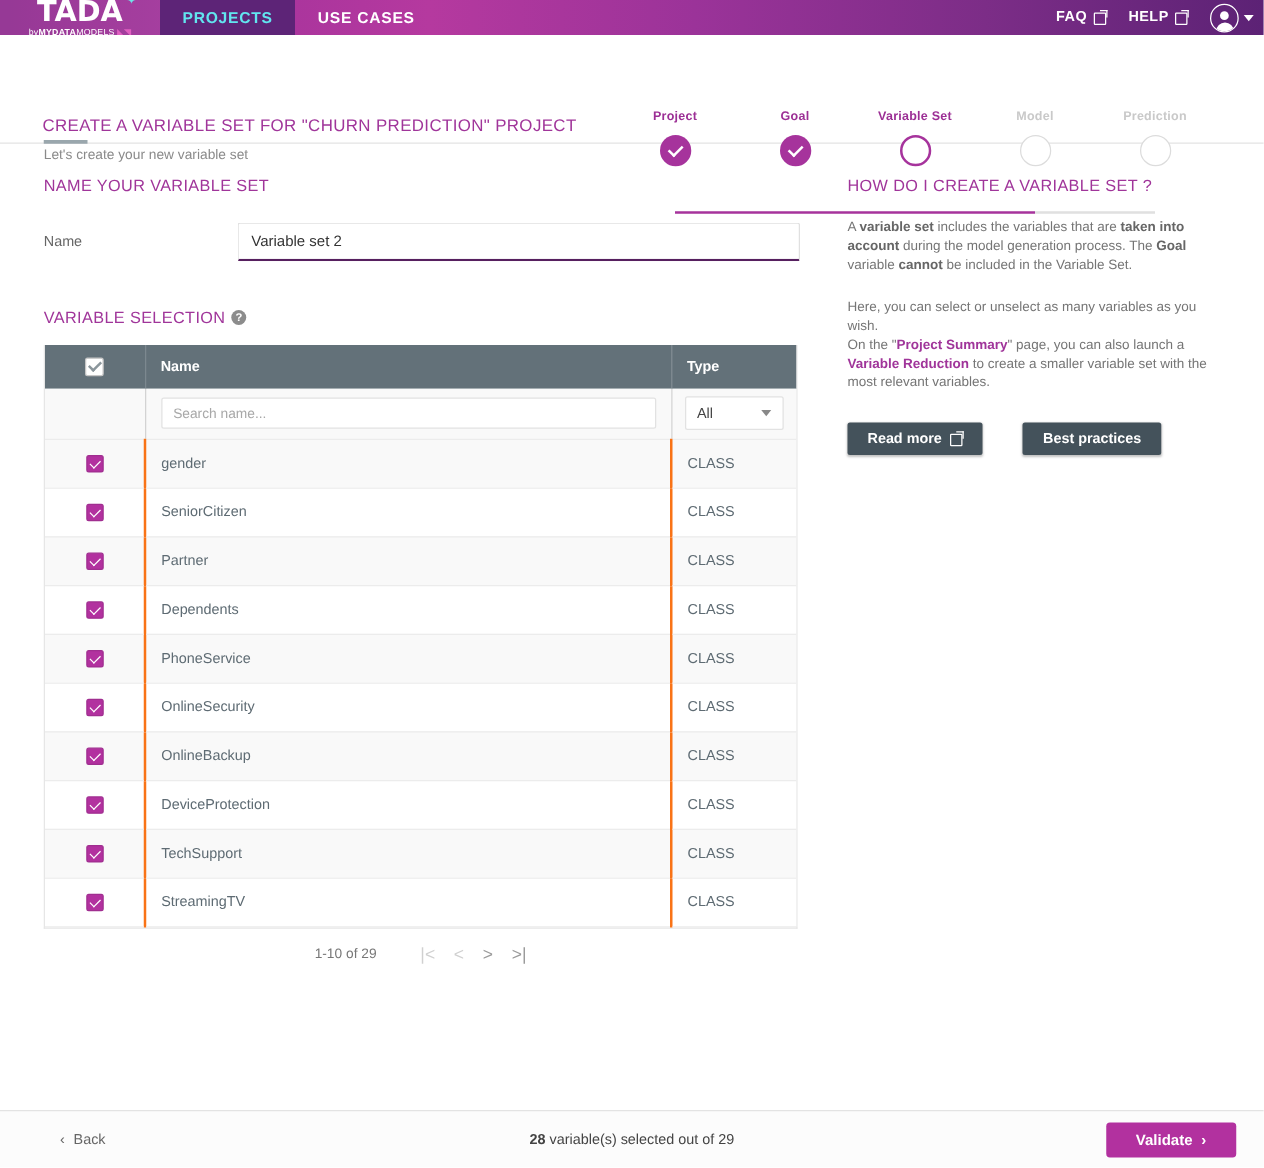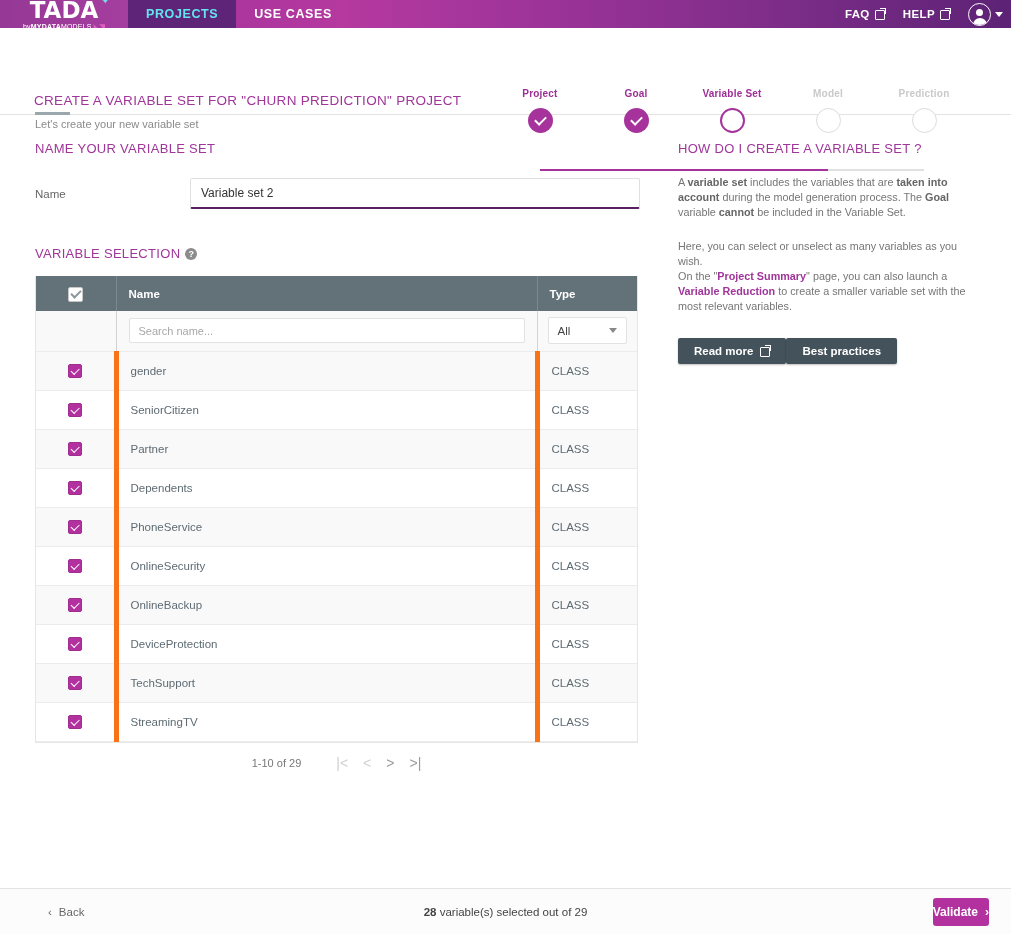--- a/index.html
+++ b/index.html
@@ -165,21 +165,21 @@
     width: 100%; height: 27px; background: #fff; border: 1px solid #e2e2e2; border-radius: 2px;
     display: flex; align-items: center; justify-content: space-between; padding: 0 9px;
     font-size: 11.5px; color: #444; cursor: pointer;
   }
   .sel-caret {
     width: 0; height: 0; border-left: 4.5px solid transparent; border-right: 4.5px solid transparent;
     border-top: 5px solid #888;
   }
   tbody td {
     height: 39px; font-size: 11.5px; color: #5e6b73; padding: 0 12px;
-    border-bottom: 1px solid #ececec; border-right: 5px solid #f97316;
+    border-bottom: 1px solid #ececec; border-right: 2px solid #f97316;
   }
   tbody td.col-type { border-right: none; color: #5e6b73; }
   tbody tr:nth-child(odd) td { background: #f9f9f9; }
   tbody tr:nth-child(even) td { background: #ffffff; }
   tbody td.col-check { text-align: center; padding: 0; }
   .row-check {
     width: 14px; height: 14px; background: #b2319f; border: 1px solid #a02e90; border-radius: 2px;
     display: inline-flex; align-items: center; justify-content: center; cursor: pointer;
   }
   .row-check::after {
@@ -195,21 +195,21 @@
   .pg-count { margin-right: 20px; }
   .pg-btn { font-size: 14px; color: #9a9a9a; cursor: pointer; user-select: none; }
   .pg-btn.disabled { color: #d0d0d0; cursor: default; }
 
   
   .right-col { position: absolute; left: 678px; top: 0; width: 300px; padding-top: 13px; }
   .rp-title { font-size: 13px; color: #a0359a; letter-spacing: 0.3px; }
   .rp-para { font-size: 10.8px; color: #757575; line-height: 15px; margin-top: 19px; }
   .rp-para b { color: #666; }
   .rp-para .lnk { color: #a0359a; font-weight: bold; }
-  .rp-buttons { display: flex; margin-top: 24px; }
+  .rp-buttons { display: flex; gap: 32px; margin-top: 24px; }
   .dark-btn {
     background: #44525b; color: #fff; font-size: 11.5px; font-weight: bold;
     border: none; border-radius: 2px; height: 26px; padding: 0 16px;
     display: inline-flex; align-items: center; gap: 7px; cursor: pointer;
     font-family: "Liberation Sans", sans-serif;
     box-shadow: 0 1px 2px rgba(0,0,0,0.25);
   }
 
   
   .footer {
@@ -221,21 +221,21 @@
     margin-left: 48px; font-size: 11.5px; color: #666; display: flex; align-items: center; gap: 7px;
     cursor: pointer;
   }
   .footer-status {
     position: absolute; left: 0; width: 1011px; text-align: center;
     font-size: 11.5px; color: #444; pointer-events: none;
   }
   .footer-status b { font-weight: bold; }
   .validate-btn {
     position: absolute; right: 22px; background: #b2319f; color: #fff; border: none;
-    border-radius: 3px; height: 28px; padding: 0 0; font-size: 12px; font-weight: bold;
+    border-radius: 3px; height: 28px; padding: 0 24px; font-size: 12px; font-weight: bold;
     display: inline-flex; align-items: center; gap: 7px; cursor: pointer;
     font-family: "Liberation Sans", sans-serif;
   }
 </style>
 </head>
 <body>
 
 <div class="topbar">
   <div class="logo-box">
     <div class="logo-wrap">

